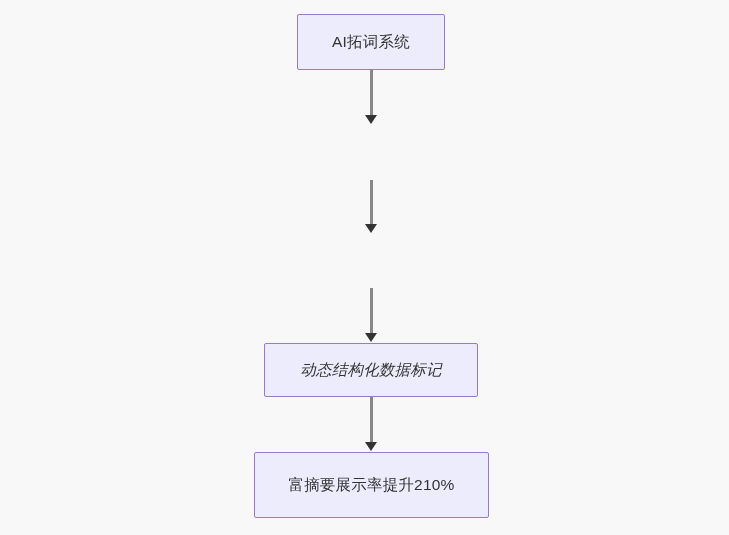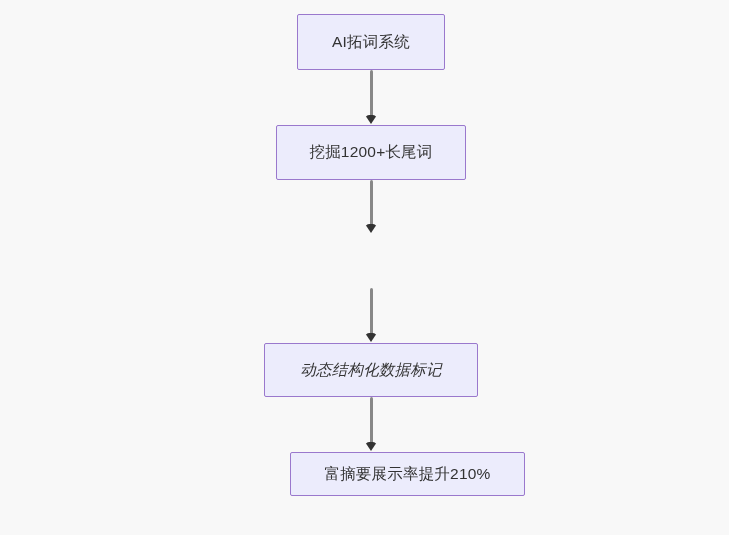--- a/index.html
+++ b/index.html
@@ -1,15 +1,15 @@
 <!DOCTYPE html>
 <html><head>
 <meta charset="utf-8">
 <style>
-  * { box-sizing: border-box; margin: 0; padding: 0; border-radius: 32px; }
+  * { box-sizing: border-box; margin: 0; padding: 0; }
 
   html, body {
     width: 729px;
     height: 535px;
     background: #f8f8f8;
     font-family: "Liberation Sans", "DejaVu Sans", sans-serif;
     overflow: hidden;
   }
 
   #flowchart {
@@ -33,21 +33,21 @@
     letter-spacing: 0.2px;
     white-space: nowrap;
     text-align: center;
   }
 
   
   .node-1 { left: 297px; top: 14px;  width: 148px; height: 56px; }
   .node-2 { left: 276px; top: 125px; width: 190px; height: 55px; }
   .node-3 { left: 261px; top: 234px; width: 222px; height: 54px; }
   .node-4 { left: 264px; top: 343px; width: 214px; height: 54px; font-style: italic; }
-  .node-5 { left: 254px; top: 452px; width: 235px; height: 44px; margin-left: 36px; }
+  .node-5 { left: 254px; top: 452px; width: 235px; height: 66px; }
 
   .connector {
     position: absolute;
     left: 370px;
     width: 3px;
     background: #888888;
   }
 
   .c-1 { top: 70px;  height: 47px; }
   .c-2 { top: 180px; height: 46px; }
@@ -72,21 +72,20 @@
 </head>
 <body>
 
 <div id="flowchart">
 
   <div class="node node-1">AI拓词系统</div>
 
   <div class="connector c-1"></div>
   <div class="arrowhead a-1"></div>
 
-  <div class="node node-2">挖掘1200+长尾词</div>
 
   <div class="connector c-2"></div>
   <div class="arrowhead a-2"></div>
 
 
   <div class="connector c-3"></div>
   <div class="arrowhead a-3"></div>
 
   <div class="node node-4">动态结构化数据标记</div>
 

